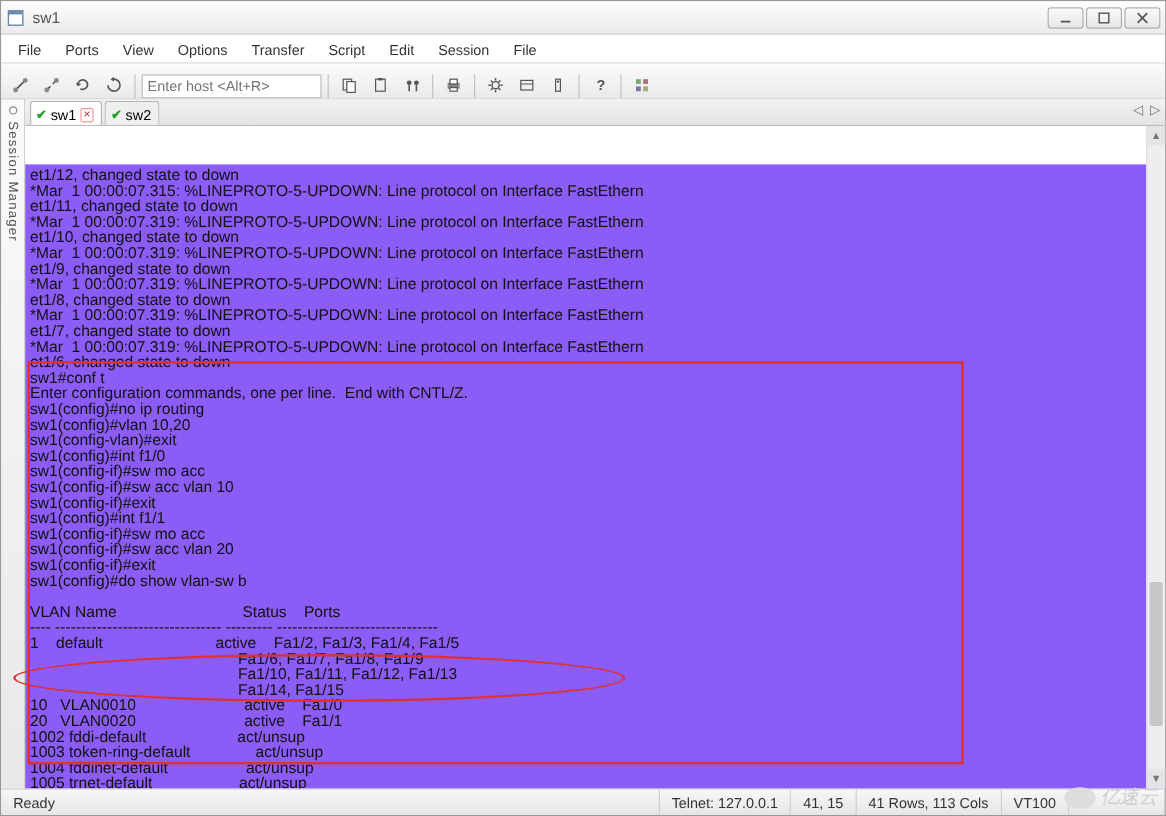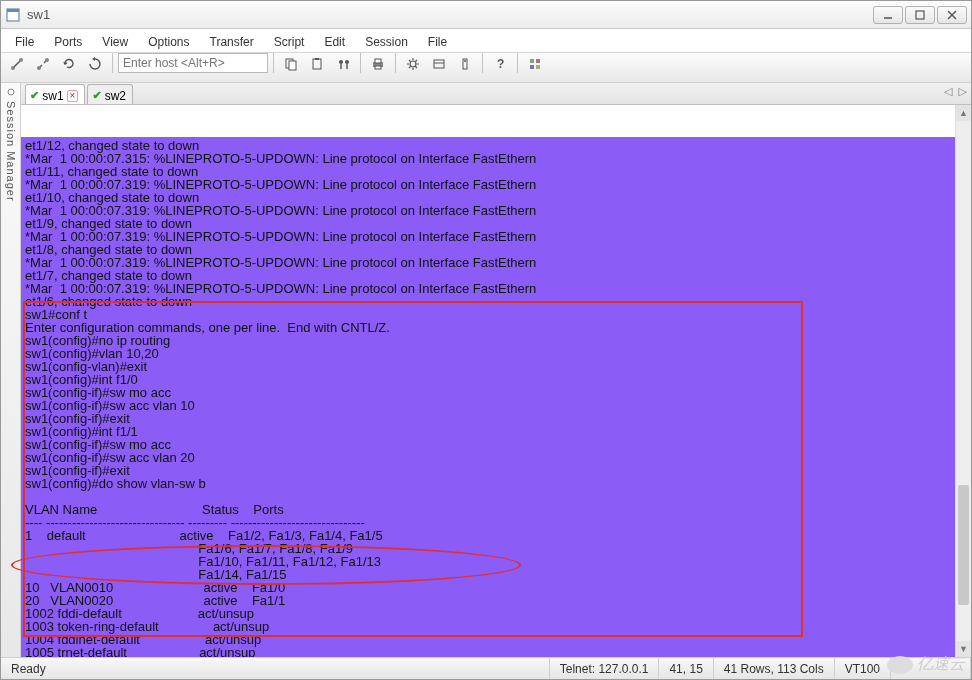--- a/index.html
+++ b/index.html
@@ -44,21 +44,21 @@
     border-bottom: 1px solid #d6d6d6;
     display:flex; align-items:flex-end;
     padding: 0 4px;
   }
   .menubar span { padding: 3px 10px; color:#333; cursor:default; }
   
   .toolbar {
     height: 30px;
     background: linear-gradient(#fbfbfb,#e9e9e9);
     border-bottom: 1px solid #cfcfcf;
-    display:flex; align-items:flex-start;
+    display:flex; align-items:flex-end;
     padding: 0 4px;
     gap:2px;
   }
   .tbtn {
     width: 24px; height: 22px;
     display:flex; align-items:center; justify-content:center;
     border-radius:3px;
     color:#555;
   }
   .tsep { width:1px; height:20px; background:#c2c2c2; margin:0 3px; }

